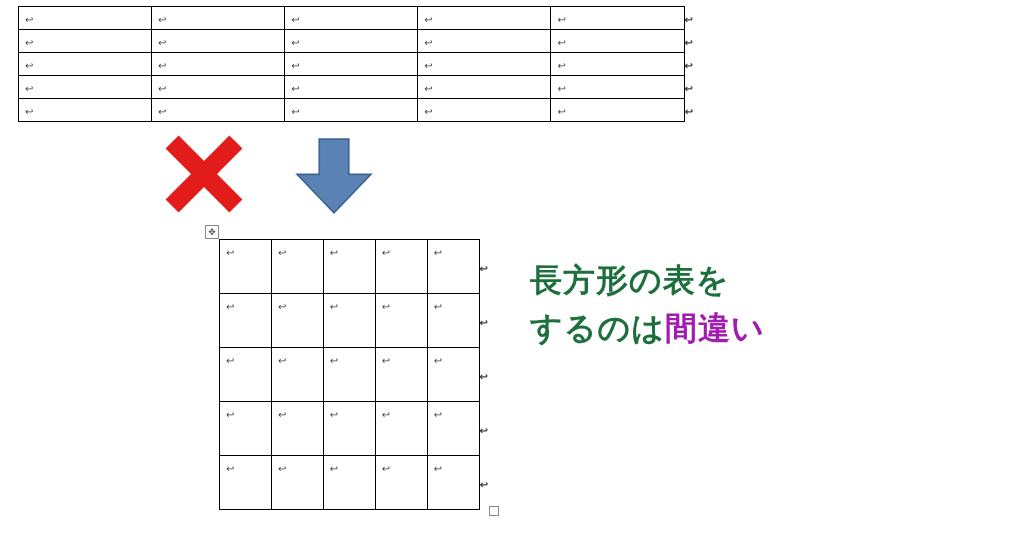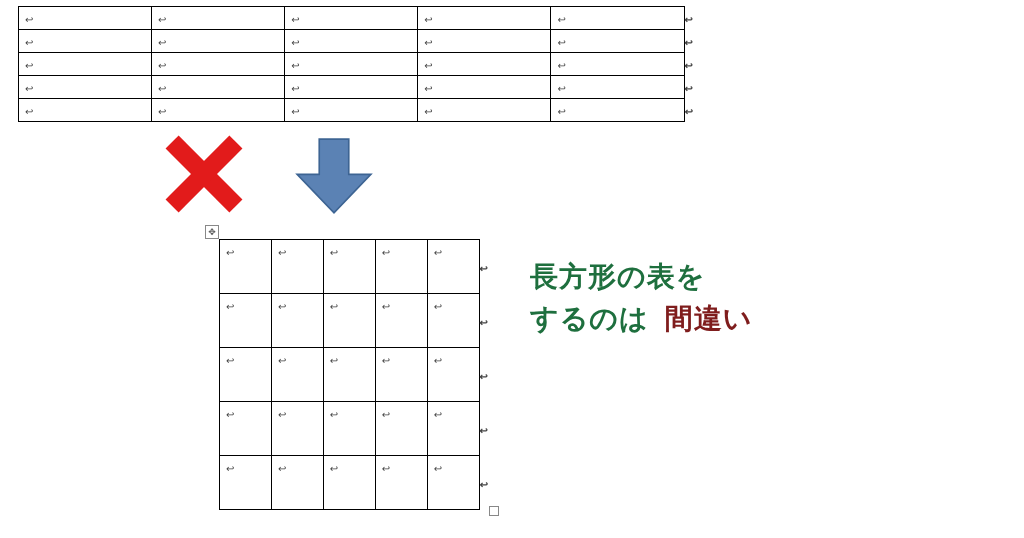--- a/index.html
+++ b/index.html
@@ -93,29 +93,28 @@
       left: 293px;
       width: 82px;
       height: 88px;
     }
 
     
     .caption {
       position: absolute;
       top: 256px;
       left: 530px;
-      font-size: 28px;
+      font-size: 32px;
       font-weight: 700;
       color: #1e6f3e;
       line-height: 1.5;
       letter-spacing: 1px;
     }
     .caption .red {
-      color: #7f1d1d;
-      margin-left: 16px;
+      color: #a21caf;
     }
   </style>
 </head>
 <body>
 
 <table class="table-rect">
   <tbody>
     <tr>
       <td><span class="pmark">↩</span></td>
       <td><span class="pmark">↩</span></td>

